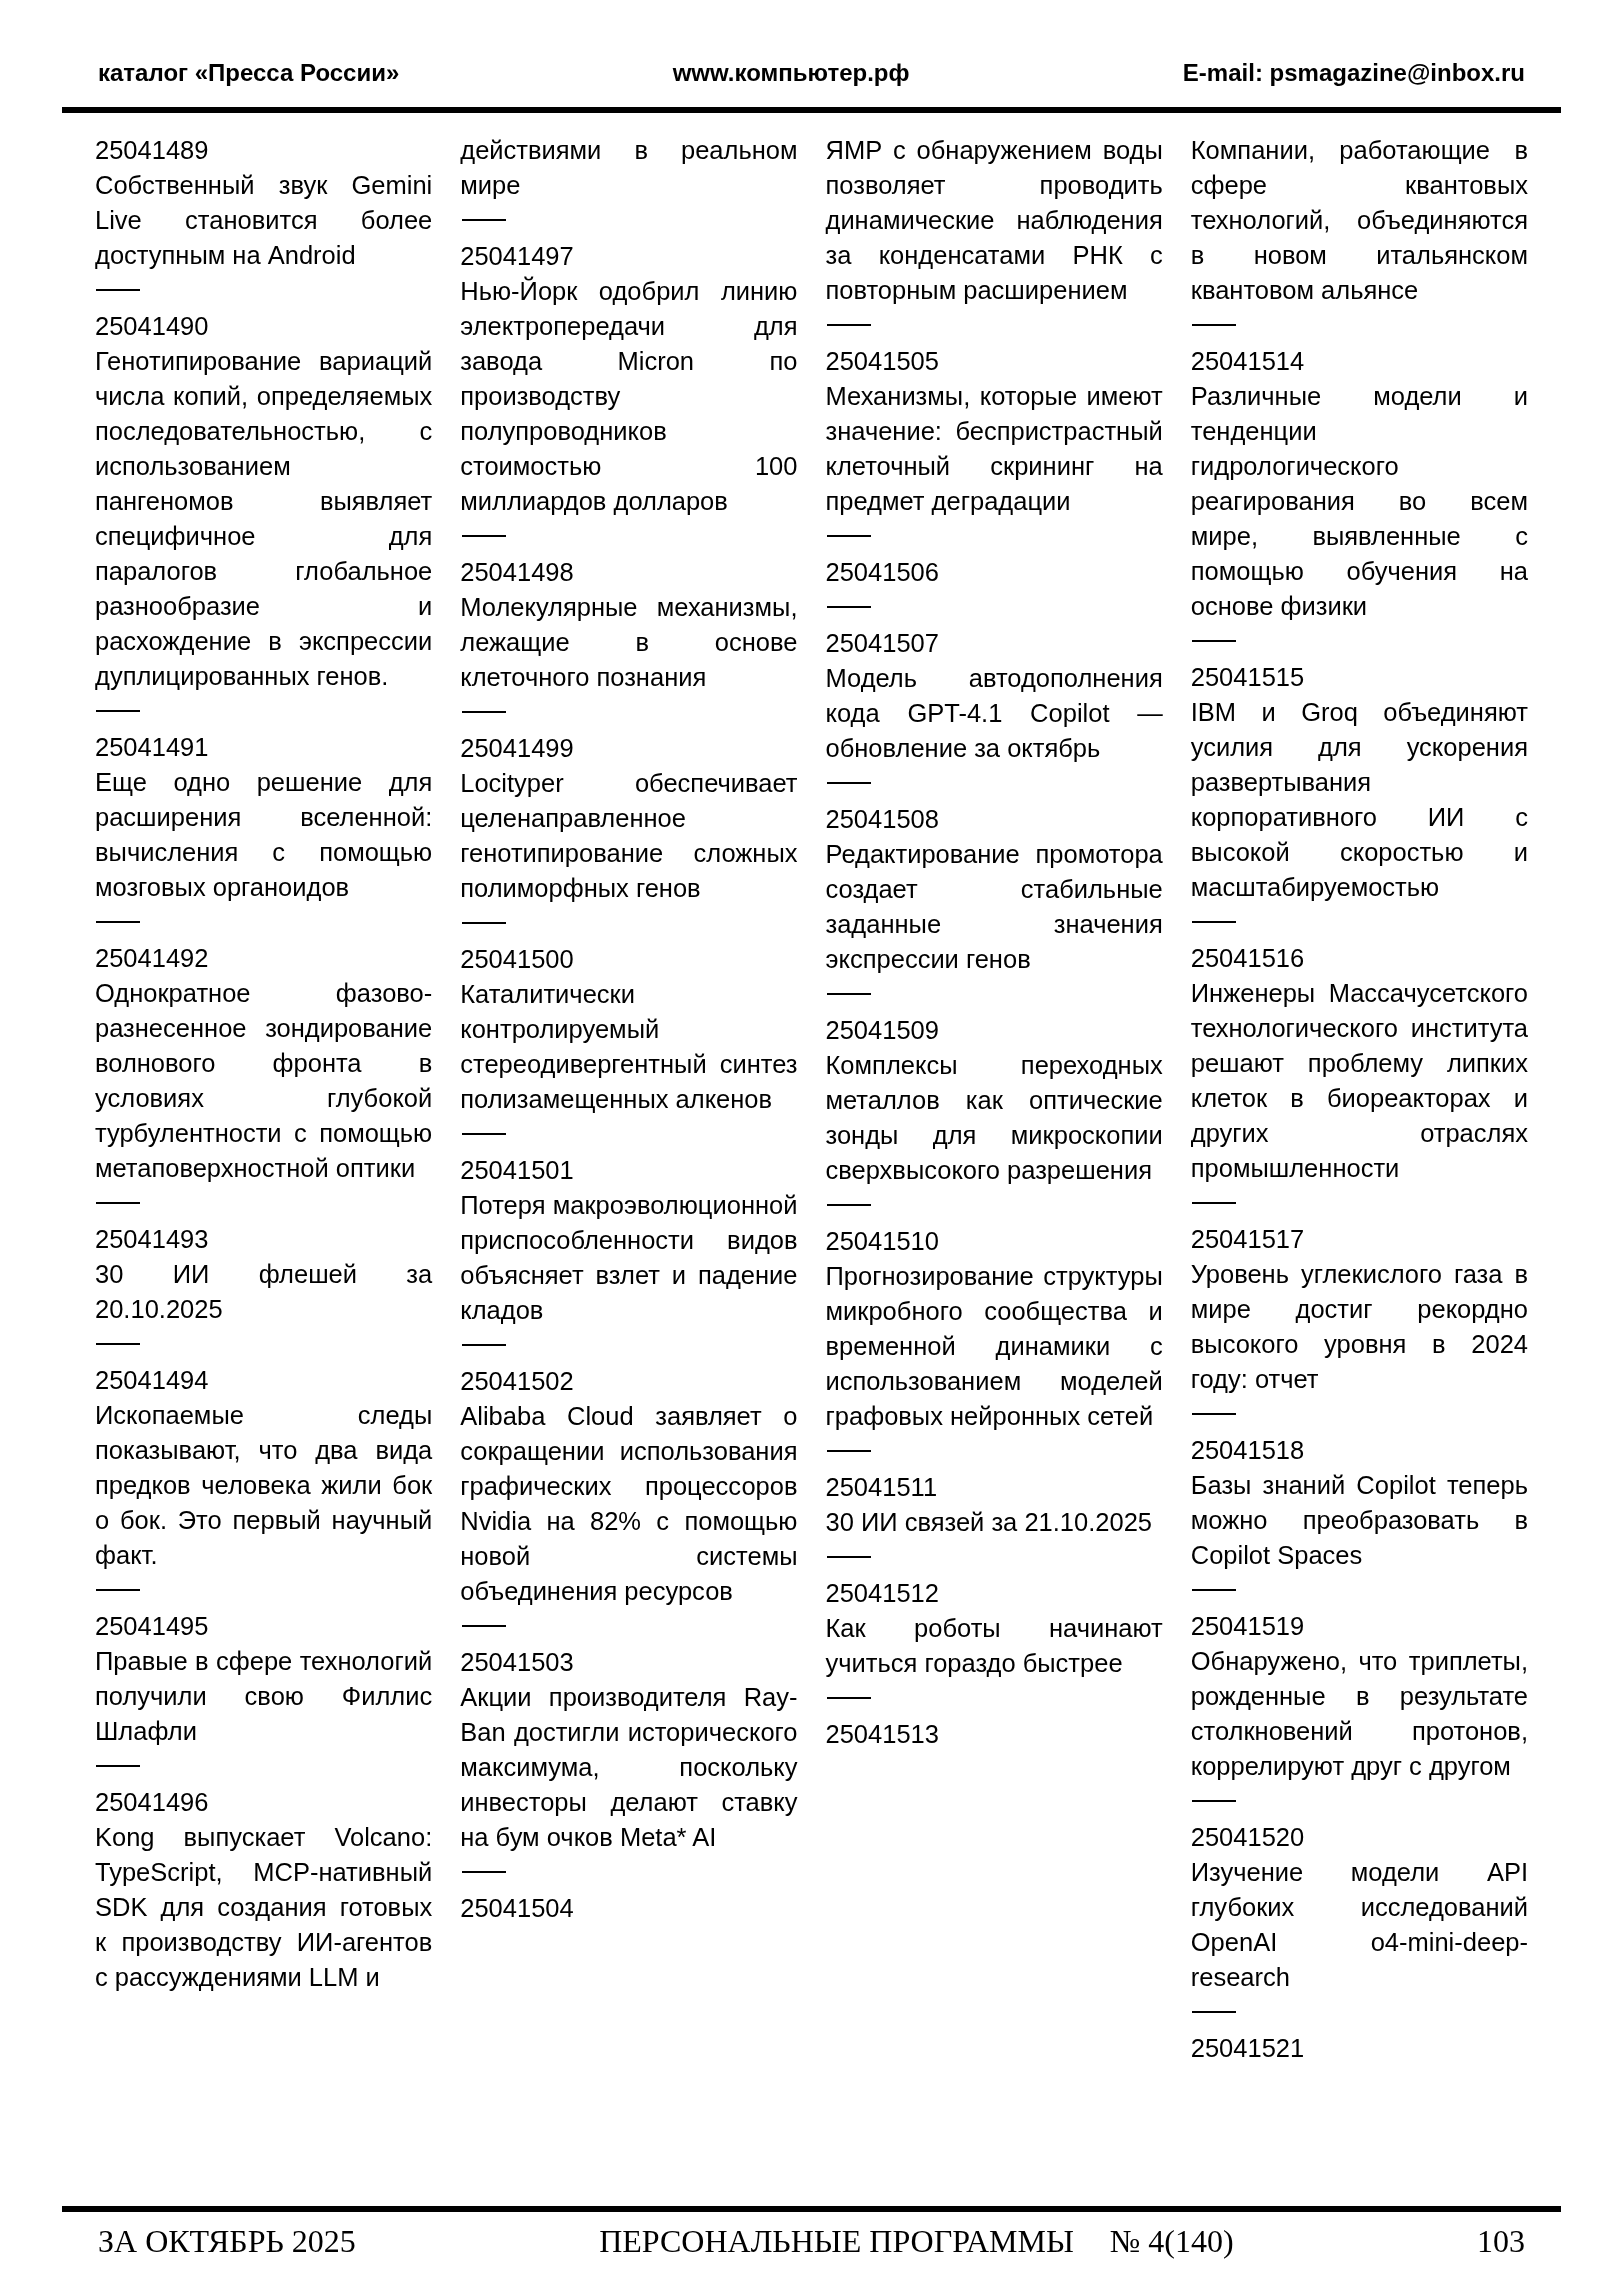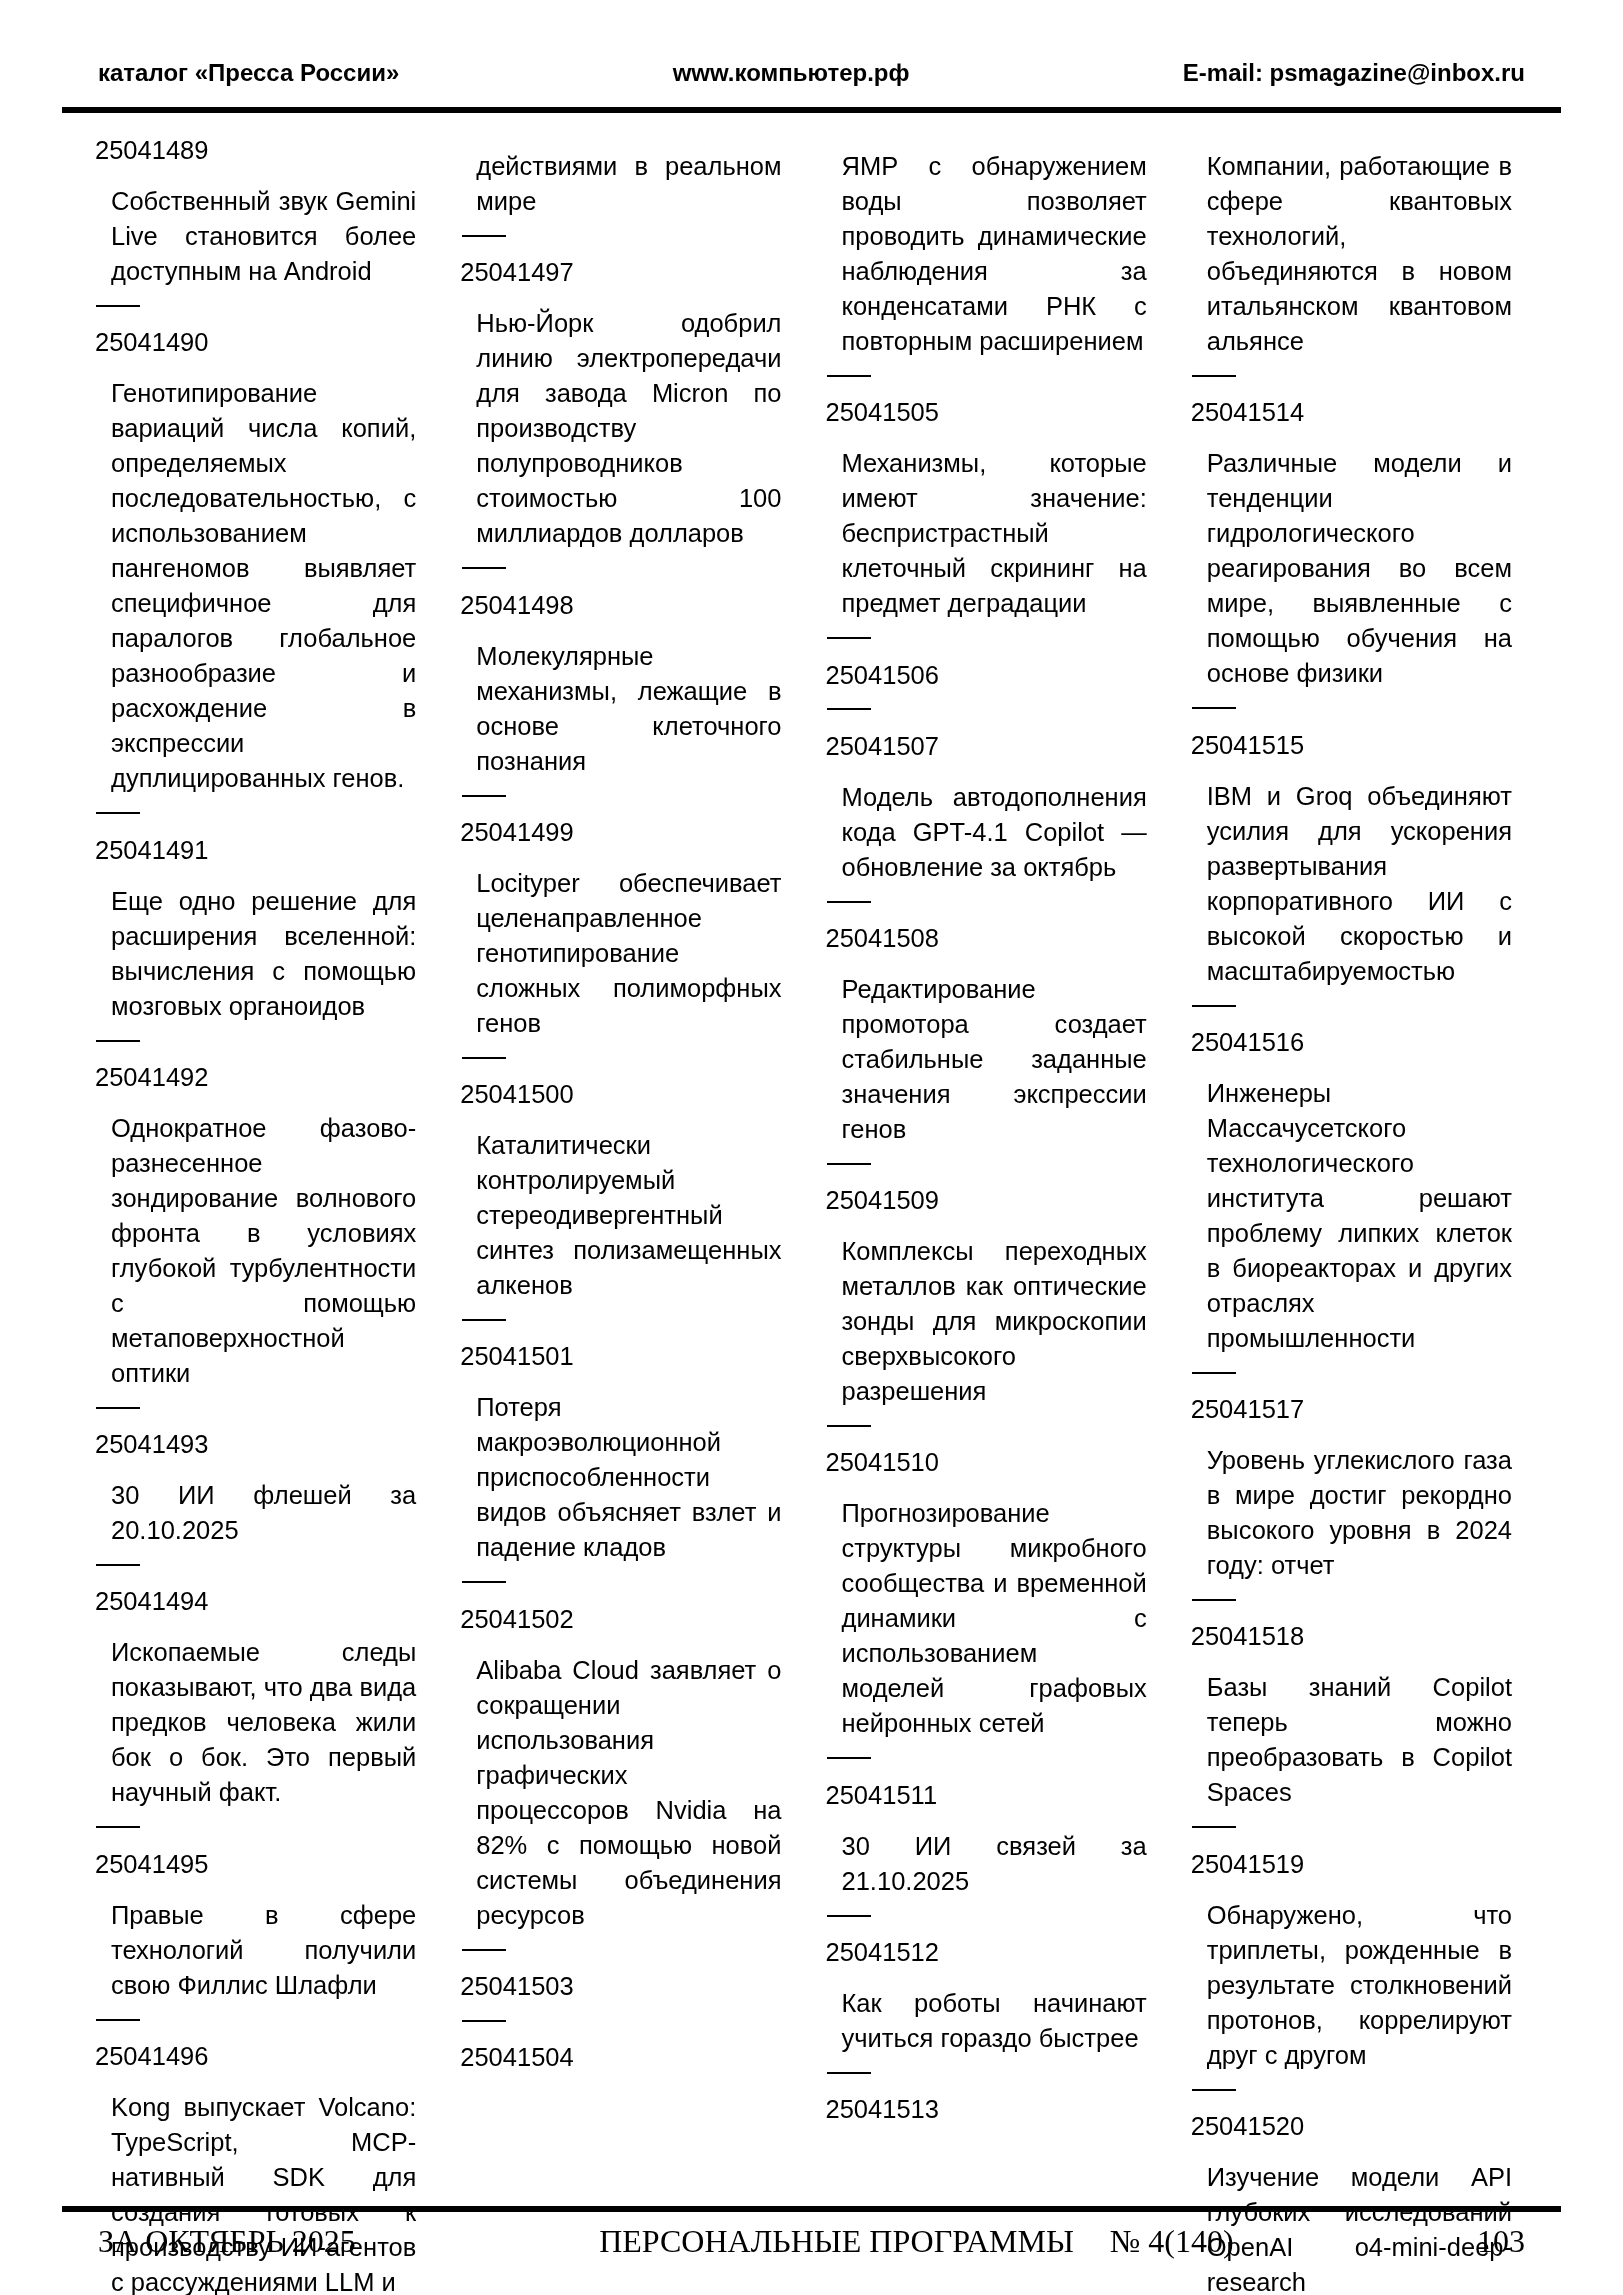--- a/index.html
+++ b/index.html
@@ -42,21 +42,21 @@
     display: flex;
     gap: 28px;
   }
   .col {
     flex: 1;
     min-width: 0;
     font-size: 25.5px;
     line-height: 35px;
   }
   .num { margin: 0; }
-  .txt { margin: 16px; text-align: justify; }
+  .txt { margin: 0; text-align: justify; }
   .sep {
     height: 0;
     width: 44px;
     border-top: 2px solid #000;
     margin: 15.7px 0 18.3px 1.3px;
   }
   .ftr-rule {
     position: absolute;
     top: 2206px;
     left: 62px;
@@ -131,20 +131,21 @@
       <div class="num">25041500</div>
       <div class="txt">Каталитически контролируемый стереодивергентный синтез полизамещенных алкенов</div>
       <div class="sep"></div>
       <div class="num">25041501</div>
       <div class="txt">Потеря макроэволюционной приспособленности видов объясняет взлет и падение кладов</div>
       <div class="sep"></div>
       <div class="num">25041502</div>
       <div class="txt">Alibaba Cloud заявляет о сокращении использования графических процессоров Nvidia на 82% с помощью новой системы объединения ресурсов</div>
       <div class="sep"></div>
       <div class="num">25041503</div>
+      <div class="txt">Акции производителя Ray-Ban достигли исторического максимума, поскольку инвесторы делают ставку на бум очков Meta* AI</div>
       <div class="sep"></div>
       <div class="num">25041504</div>
     </div>
     <div class="col">
       <div class="txt">ЯМР с обнаружением воды позволяет проводить динамические наблюдения за конденсатами РНК с повторным расширением</div>
       <div class="sep"></div>
       <div class="num">25041505</div>
       <div class="txt">Механизмы, которые имеют значение: беспристрастный клеточный скрининг на предмет деградации</div>
       <div class="sep"></div>
       <div class="num">25041506</div>

